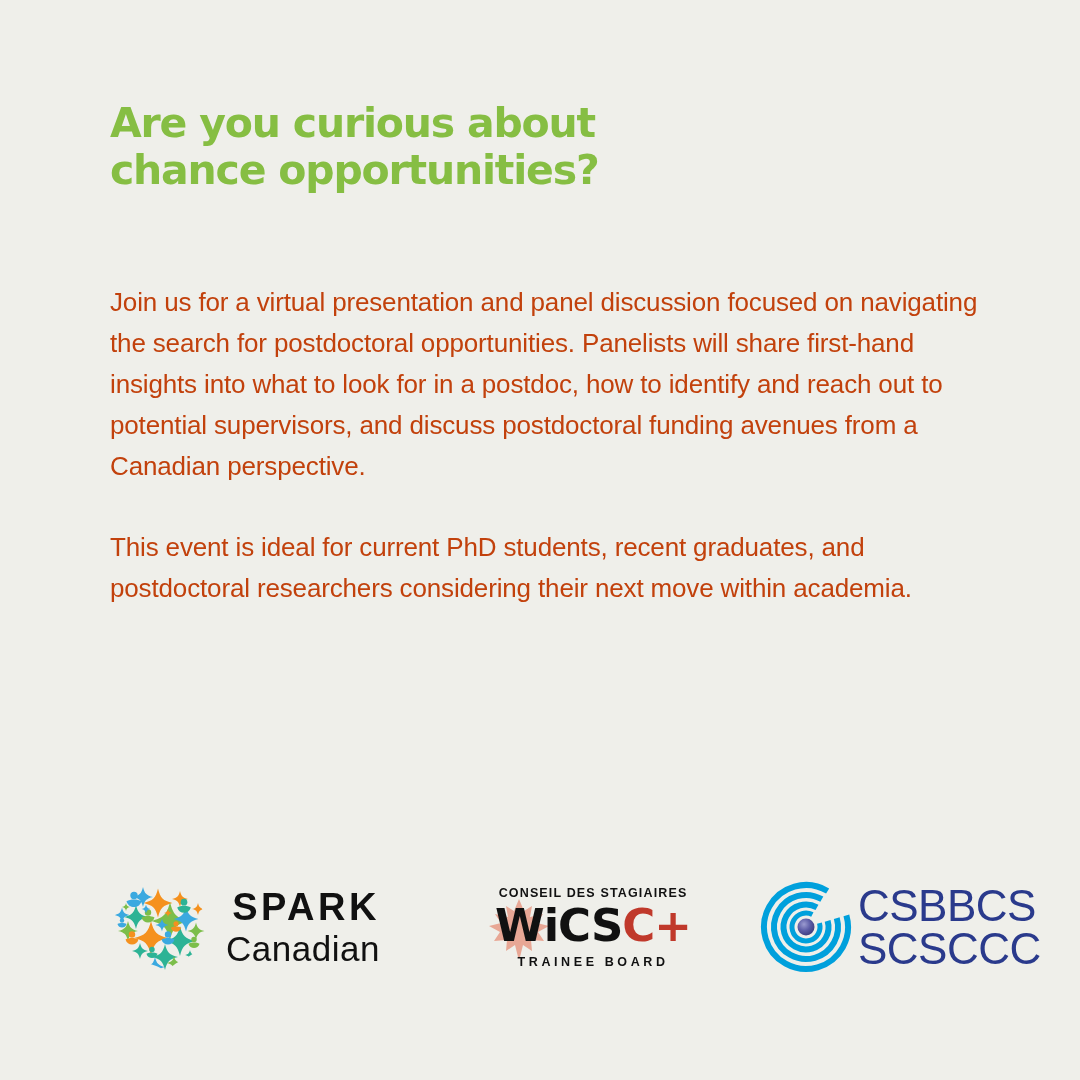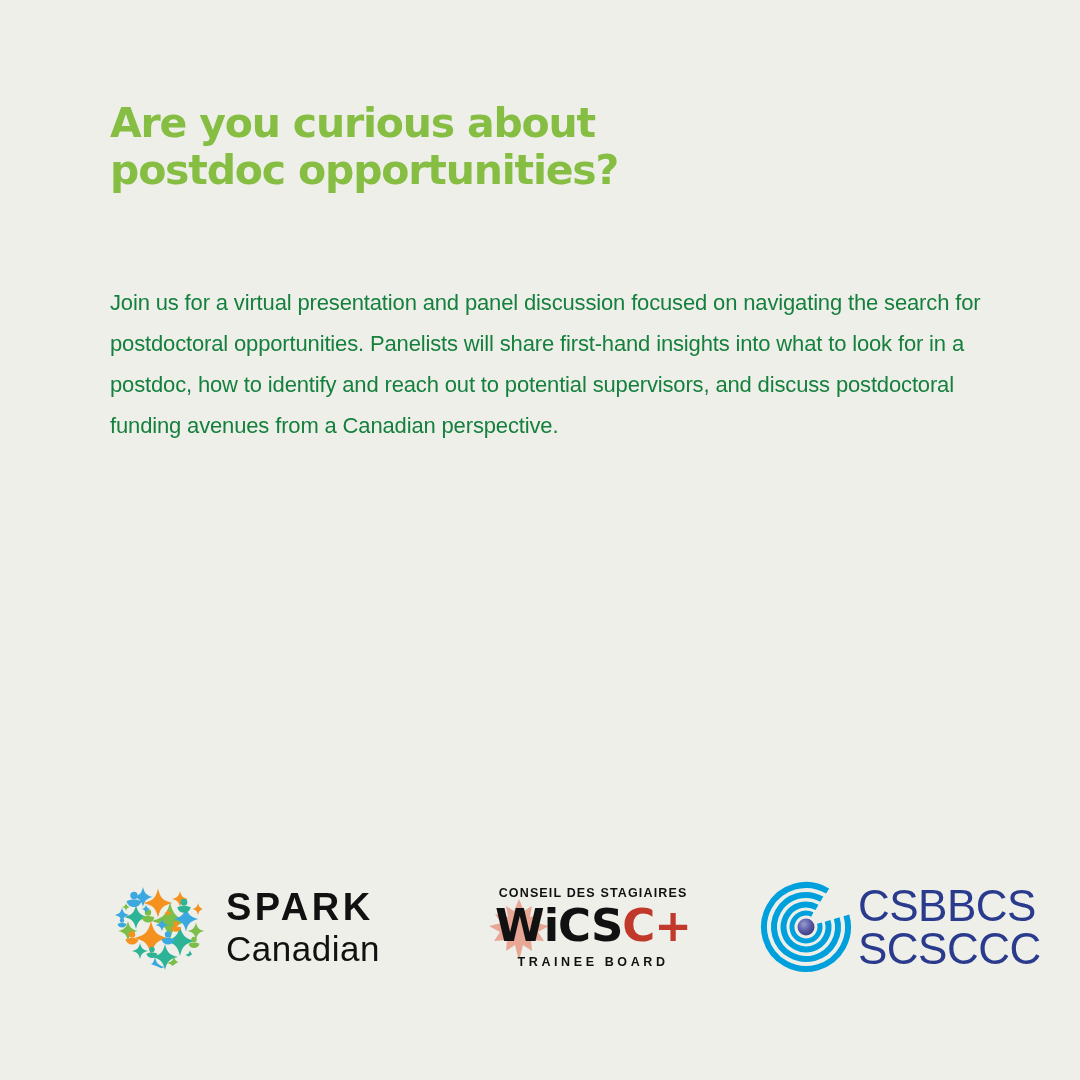--- a/index.html
+++ b/index.html
@@ -38,23 +38,23 @@
   .headline .hl-line { display: block; white-space: nowrap; }
 
   
   .body-copy {
     position: absolute;
     left: 110px;
     top: 282px;
     width: 880px;
   }
   .para {
-    color: #15803d;
+    color: #c2410c;
     font-family: "Liberation Sans", sans-serif;
-    font-size: 22px;
+    font-size: 26px;
     line-height: 41px;
     margin: 0 0 40px 0;
     letter-spacing: -0.15px;
   }
   .para:last-child { margin-bottom: 0; }
 
   
   .logo-strip {
     position: absolute;
     left: 110px;
@@ -64,21 +64,21 @@
   }
   .logo {
     position: absolute;
     top: 0;
     height: 110px;
     display: flex;
     align-items: center;
   }
 
   
-  .logo-spark { left: 0px; }
+  .logo-spark { left: 0px; text-align: right; }
   .spark-brain { width: 100px; height: 96px; display: block; }
   .spark-word {
     margin-left: 16px;
     line-height: 1;
     color: #111111;
     font-family: "Liberation Sans", sans-serif;
   }
   .spark-word .w1 {
     display: block;
     font-size: 38px;
@@ -158,25 +158,26 @@
   }
   .csbbcs-word span { display: block; }
 </style>
 </head>
 <body>
 
 <div id="poster">
 
   <h1 class="headline">
     <span class="hl-line">Are you curious about</span>
-    <span class="hl-line">postdoc opportunities?</span>
+    <span class="hl-line">chance opportunities?</span>
   </h1>
 
   <div class="body-copy">
     <p class="para">Join us for a virtual presentation and panel discussion focused on navigating the search for postdoctoral opportunities. Panelists will share first-hand insights into what to look for in a postdoc, how to identify and reach out to potential supervisors, and discuss postdoctoral funding avenues from a Canadian perspective.</p>
+    <p class="para">This event is ideal for current PhD students, recent graduates, and postdoctoral researchers considering their next move within academia.</p>
   </div>
 
   <div class="logo-strip">
 
     <div class="logo logo-spark">
       <svg class="spark-brain" viewBox="0 0 100 96">
         <defs>
           <clipPath id="brainClip">
             <path d="M50 4 C72 4 92 18 95 40 C98 60 88 74 74 80 C66 84 60 88 56 94
                      C52 88 44 86 36 84 C18 80 4 66 4 46 C4 22 26 4 50 4 Z"></path>

